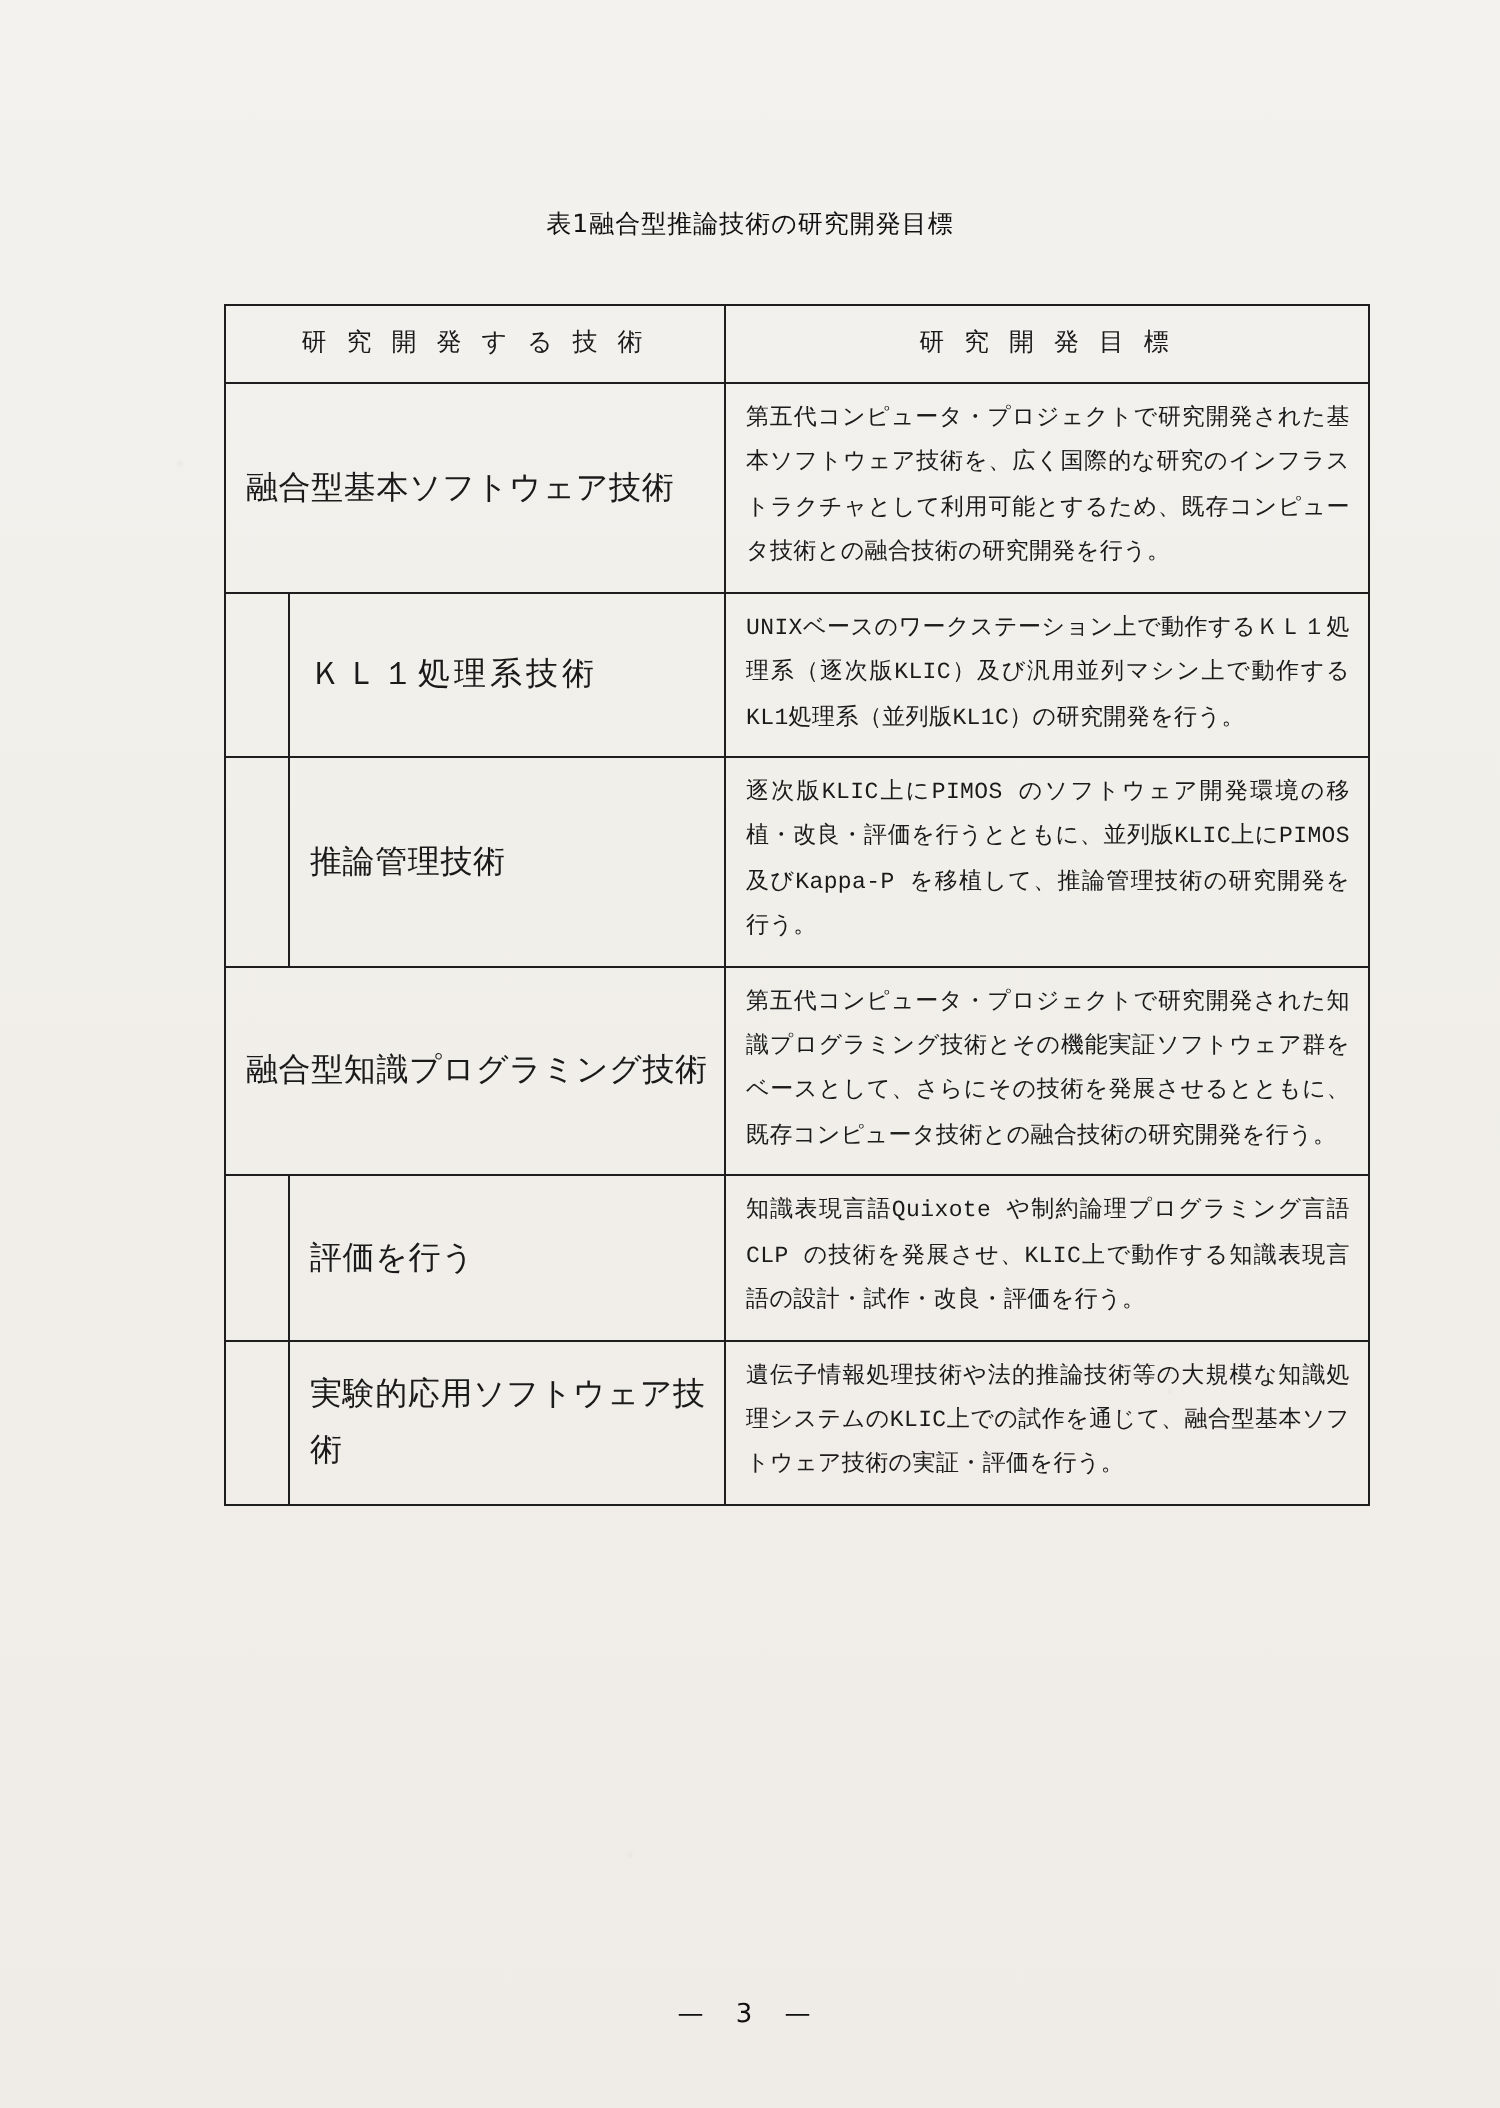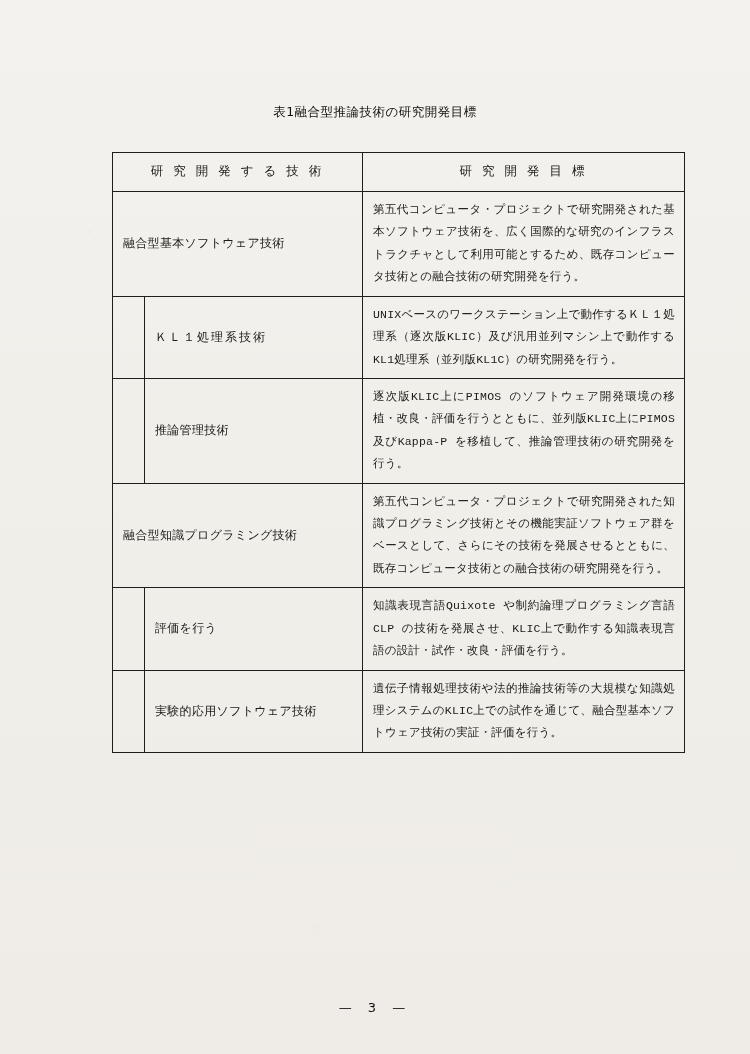--- a/index.html
+++ b/index.html
@@ -57,21 +57,21 @@
   col.c-right  { width: 322px; }
 
   .hdr {
     text-align: center;
     font-size: 12.5px;
     letter-spacing: 3px;
     padding: 10px 0 11px 0 !important;
     white-space: nowrap;
   }
   .leftcell {
-    font-size: 12px;
+    font-size: 16px;
     padding: 6px 8px 6px 10px !important;
     line-height: 1.75;
     letter-spacing: 0.3px;
   }
   .leftcell.center-v {
     vertical-align: middle;
   }
   .rightcell {
     font-size: 11.5px;
     padding: 7px 9px 7px 10px !important;

